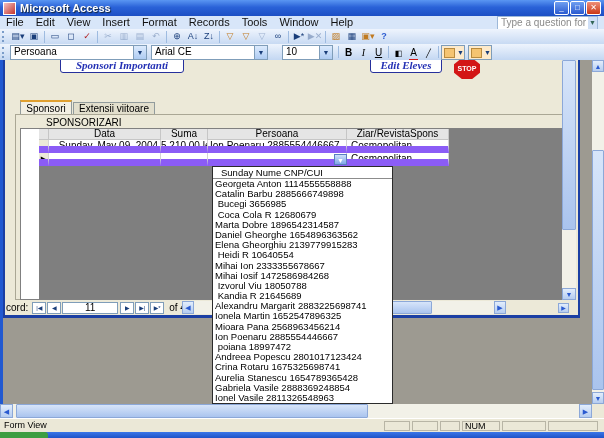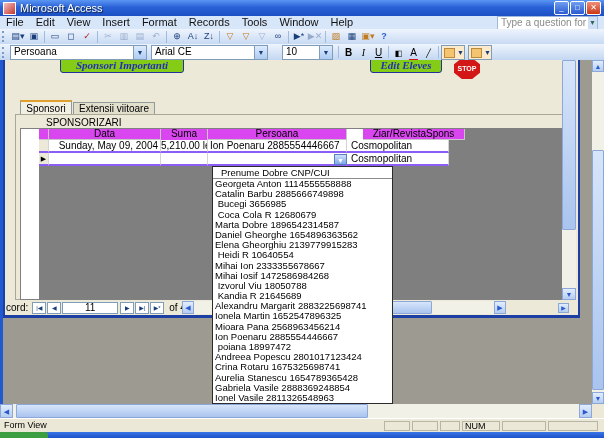--- a/index.html
+++ b/index.html
@@ -5,21 +5,21 @@
   html,body{margin:0;padding:0;}
   .stage{position:relative;width:604px;height:438px;overflow:hidden;
          font-family:"Liberation Sans",sans-serif;background:#9d9a91;font-size:11px;}
   .abs{position:absolute;}
   
   .titlebar{left:0;top:0;width:604px;height:16px;
     background:linear-gradient(180deg,#5a96f2 0%,#2a62d8 45%,#1c4fc4 100%);
     display:flex;align-items:center;color:#fff;}
   .appicon{width:11px;height:11px;margin:0 4px 0 3px;border:1px solid #fff;
     background:linear-gradient(135deg,#f3c1c1,#c4352f);}
-  .title-text{font-weight:normal;font-size:11px;text-shadow:1px 1px 1px #123;}
+  .title-text{font-weight:bold;font-size:11px;text-shadow:1px 1px 1px #123;}
   .wbtns{margin-left:auto;display:flex;gap:1px;margin-right:3px;}
   .wbtn{width:13px;height:12px;border:1px solid #fff;border-radius:2px;
     background:linear-gradient(180deg,#6f9ff0,#2a5ad0);color:#fff;font-size:8px;
     line-height:11px;text-align:center;}
   .wbtn.close{background:linear-gradient(180deg,#ee8f78,#ca3715);}
   
   .menubar{left:0;top:16px;width:604px;height:13px;background:#d8e6f9;
     display:flex;align-items:center;border-bottom:1px solid #c0d4ef;}
   .menu-item{padding:0 6px;font-size:11px;line-height:13px;color:#111;}
   .helpbox{position:absolute;right:6px;top:0px;width:96px;height:12px;background:#fff;
@@ -45,34 +45,34 @@
   .chip{display:block;width:9px;height:3px;margin:0 auto;}
   .dd-sq{width:22px;height:13px;border:1px solid #7f9db9;background:#fdeacb;display:flex;}
   .dd-sq .sq{width:10px;height:8px;margin:2px;background:#f5c471;border:1px solid #b98b3e;}
   .dd-sq .arrow{font-size:7px;line-height:13px;color:#1a3e7a;}
   
   .work{left:0;top:60px;width:604px;height:344px;background:#9d9a91;overflow:hidden;}
   .app-border-left{left:0;top:0;width:3px;height:344px;background:#2159d1;}
   .formwin{left:3px;top:0;width:577px;height:258px;background:#ece9d8;
     border-left:2px solid #1b3fa3;border-right:2px solid #1b3fa3;border-bottom:3px solid #1b3fa3;
     box-sizing:border-box;overflow:hidden;}
-  .cmdbtn{height:16px;background:#84cc16;border:1px solid #26309c;border-radius:3px;
+  .cmdbtn{height:16px;background:#ffffff;border:1px solid #26309c;border-radius:3px;
     color:#2330b4;font-family:"Liberation Serif",serif;font-weight:bold;font-style:italic;
     font-size:11px;text-align:center;line-height:15px;box-sizing:border-box;}
   .stop{width:26px;height:21px;background:#d31616;color:#fff;font-weight:bold;font-size:7px;
     text-align:center;line-height:21px;
     clip-path:polygon(30% 0,70% 0,100% 30%,100% 70%,70% 100%,30% 100%,0 70%,0 30%);}
   .tab{box-sizing:border-box;border:1px solid #919b9c;border-bottom:none;
     font-size:10px;text-align:center;background:#e2dfcd;color:#000;}
   .tab.active{background:#f2efe3;border-top:2px solid #e0a030;}
   .tabpage{background:#ece9d8;border:1px solid #aaa795;box-sizing:border-box;}
   .subform{background:#fff;border:1px solid #808080;box-sizing:border-box;overflow:hidden;}
   .dsh-cell{box-sizing:border-box;border-right:1px solid #c6c6c6;border-bottom:1px solid #c6c6c6;
-    background:#d946ef;font-size:10px;text-align:center;line-height:10px;color:#000;}
-  .ds-cell{box-sizing:border-box;border-right:1px solid #d4d4d4;border-bottom:2px solid #8b5cf6;
+    background:#e5e5e5;font-size:10px;text-align:center;line-height:10px;color:#000;}
+  .ds-cell{box-sizing:border-box;border-right:1px solid #d4d4d4;border-bottom:7px solid #8b5cf6;
     background:#fff;font-size:10px;line-height:12px;white-space:nowrap;overflow:hidden;}
   .darkfill{background:#7f7f7f;}
   .combo-btn{background:linear-gradient(180deg,#cfe1fb,#7fa7e8);border:1px solid #5a7fc0;
     color:#fff;font-size:7px;text-align:center;line-height:11px;box-sizing:border-box;}
   .ddl{background:#fff;border:1px solid #2b2b2b;box-sizing:border-box;display:flex;
     flex-direction:column;z-index:60;}
   .ddl-header{height:11px;border-bottom:1px solid #8c8c8c;font-size:9.5px;line-height:11px;
     padding-left:8px;white-space:pre;overflow:hidden;}
   .ddl-item{flex:1;font-size:9.5px;line-height:9.8px;padding-left:2px;white-space:pre;
     overflow:hidden;color:#000;}
@@ -209,21 +209,21 @@
 
       <div class="abs subform" style="left:15px;top:68px;width:545px;height:172px">
 
         <div class="abs darkfill" style="left:18px;top:37px;width:527px;height:135px"></div>
         <div class="abs darkfill" style="left:428px;top:0;width:117px;height:172px"></div>
 
         <div class="abs dsh-cell" style="left:18px;top:0;width:10px;height:11px"></div>
         <div class="abs dsh-cell" style="left:28px;top:0;width:112px;height:11px">Data</div>
         <div class="abs dsh-cell" style="left:140px;top:0;width:47px;height:14px">Suma</div>
         <div class="abs dsh-cell" style="left:187px;top:0;width:139px;height:11px">Persoana</div>
-        <div class="abs dsh-cell" style="left:342px;top:0;width:102px;height:11px">Ziar/RevistaSpons</div>
+        <div class="abs dsh-cell" style="left:326px;top:0;width:102px;height:11px">Ziar/RevistaSpons</div>
 
         <div class="abs ds-cell" style="left:18px;top:11px;width:10px;height:13px;background:#ece9d8"></div>
         <div class="abs ds-cell" style="left:28px;top:11px;width:112px;height:13px;text-align:right;padding-right:2px">Sunday, May 09, 2004</div>
         <div class="abs ds-cell" style="left:140px;top:11px;width:47px;height:13px;text-align:right;padding-right:2px">5,210.00 lei</div>
         <div class="abs ds-cell" style="left:187px;top:11px;width:139px;height:13px;padding-left:2px">Ion Poenaru 2885554446667</div>
         <div class="abs ds-cell" style="left:326px;top:11px;width:102px;height:13px;padding-left:4px">Cosmopolitan</div>
 
         <div class="abs ds-cell" style="left:18px;top:24px;width:10px;height:13px;background:#ece9d8;font-size:7px;line-height:12px;text-align:center">▶</div>
         <div class="abs ds-cell" style="left:28px;top:24px;width:112px;height:13px"></div>
         <div class="abs ds-cell" style="left:140px;top:24px;width:47px;height:13px"></div>
@@ -247,21 +247,21 @@
       <div class="abs sb-thumb" style="left:330px;top:241px;width:97px;height:13px"></div>
       <div class="abs sb-btn" style="left:489px;top:241px;width:12px;height:13px;font-size:7px;line-height:12px">▶</div>
       <div class="abs sb-btn" style="left:553px;top:243px;width:11px;height:10px;font-size:6px;line-height:9px">▶</div>
 
       <div class="abs sb-track" style="left:557px;top:0;width:14px;height:240px"></div>
       <div class="abs sb-thumb" style="left:557px;top:0;width:14px;height:170px"></div>
       <div class="abs sb-btn" style="left:557px;top:228px;width:14px;height:12px;font-size:7px;line-height:11px">▼</div>
     </div>
 
     <div class="abs ddl" style="left:212px;top:106px;width:181px;height:238px">
-      <div class="ddl-header">Prenume Dobre CNP/CUI</div>
+      <div class="ddl-header">Sunday Nume CNP/CUI</div>
       <div class="ddl-item">Georgeta Anton 1114555558888</div>
       <div class="ddl-item">Catalin Barbu 2885666749898</div>
       <div class="ddl-item"> Bucegi 3656985</div>
       <div class="ddl-item"> Coca Cola R 12680679</div>
       <div class="ddl-item">Marta Dobre 1896542314587</div>
       <div class="ddl-item">Daniel Gheorghe 1654896363562</div>
       <div class="ddl-item">Elena Gheorghiu 2139779915283</div>
       <div class="ddl-item"> Heidi R 10640554</div>
       <div class="ddl-item">Mihai Ion 2333355678667</div>
       <div class="ddl-item">Mihai Iosif 1472586984268</div>

